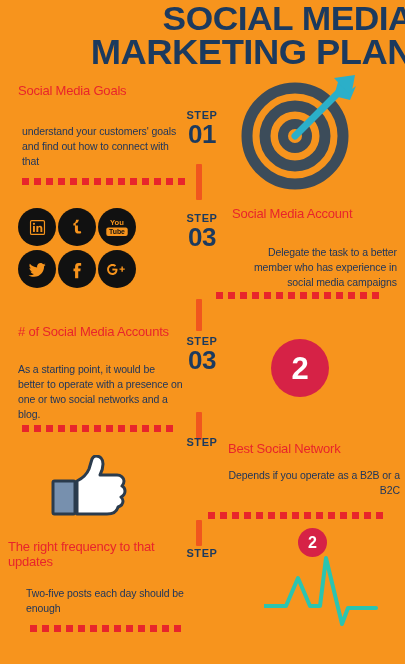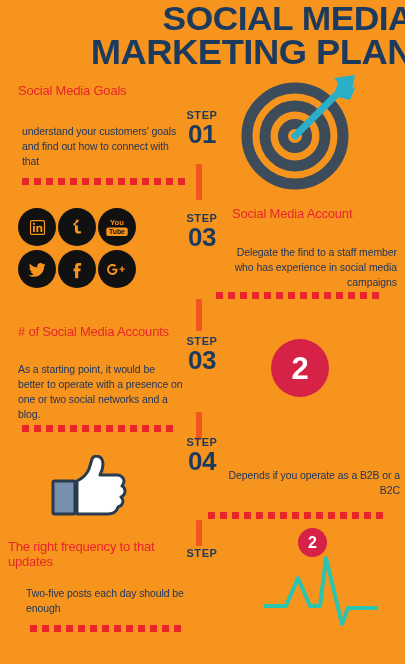--- a/index.html
+++ b/index.html
@@ -271,21 +271,21 @@
         </svg>
       </div>
     </div>
   </div>
 
   <div class="step" id="s2-step">
     <div class="step-word">STEP</div>
     <div class="step-num">03</div>
   </div>
   <div class="block head-red" id="s2-head">Social Media Account</div>
-  <div class="block body-navy" id="s2-body">Delegate the find to a staff member who has experience in social media campaigns</div>
+  <div class="block body-navy" id="s2-body">Delegate the task to a better member who has experience in social media campaigns</div>
 
   <div class="dots" style="left:216px; top:292px;">
     <i></i>
       <i></i>
       <i></i>
       <i></i>
       <i></i>
       <i></i>
       <i></i>
       <i></i>
@@ -327,22 +327,22 @@
 
   <div class="block" id="thumb">
     <svg viewBox="0 0 85 62" width="85" height="62">
       <rect x="3" y="26" width="22" height="33" rx="1.5" fill="#7790AE" stroke="#2A3B4D" stroke-width="3"></rect>
       <path d="M27 59 h30 c6 0 10 -3 11 -7 c3 -1 5 -3 5 -6 c0 -2 -1 -3 -2 -4 c2 -1 4 -3 4 -6 c0 -2 -1 -4 -3 -5 c1 -1 2 -3 2 -5 c0 -3 -3 -6 -7 -6 H50 c2 -4 3 -8 3 -11 c0 -5 -3 -8 -7 -8 c-2 0 -3 1 -4 3 l-3 10 c-2 5 -6 9 -12 12 z" fill="#FFFFFF" stroke="#2A3B4D" stroke-width="3" stroke-linejoin="round"></path>
     </svg>
   </div>
 
   <div class="step" id="s4-step">
     <div class="step-word">STEP</div>
-    <div class="step-num">04</div>
-  </div>
+  </div>
+  <div class="block head-red" id="s4-head">Best Social Network</div>
   <div class="block body-navy" id="s4-body">Depends if you operate as a B2B or a B2C</div>
 
   <div class="dots" style="left:208px; top:512px;">
     <i></i>
       <i></i>
       <i></i>
       <i></i>
       <i></i>
       <i></i>
       <i></i>

